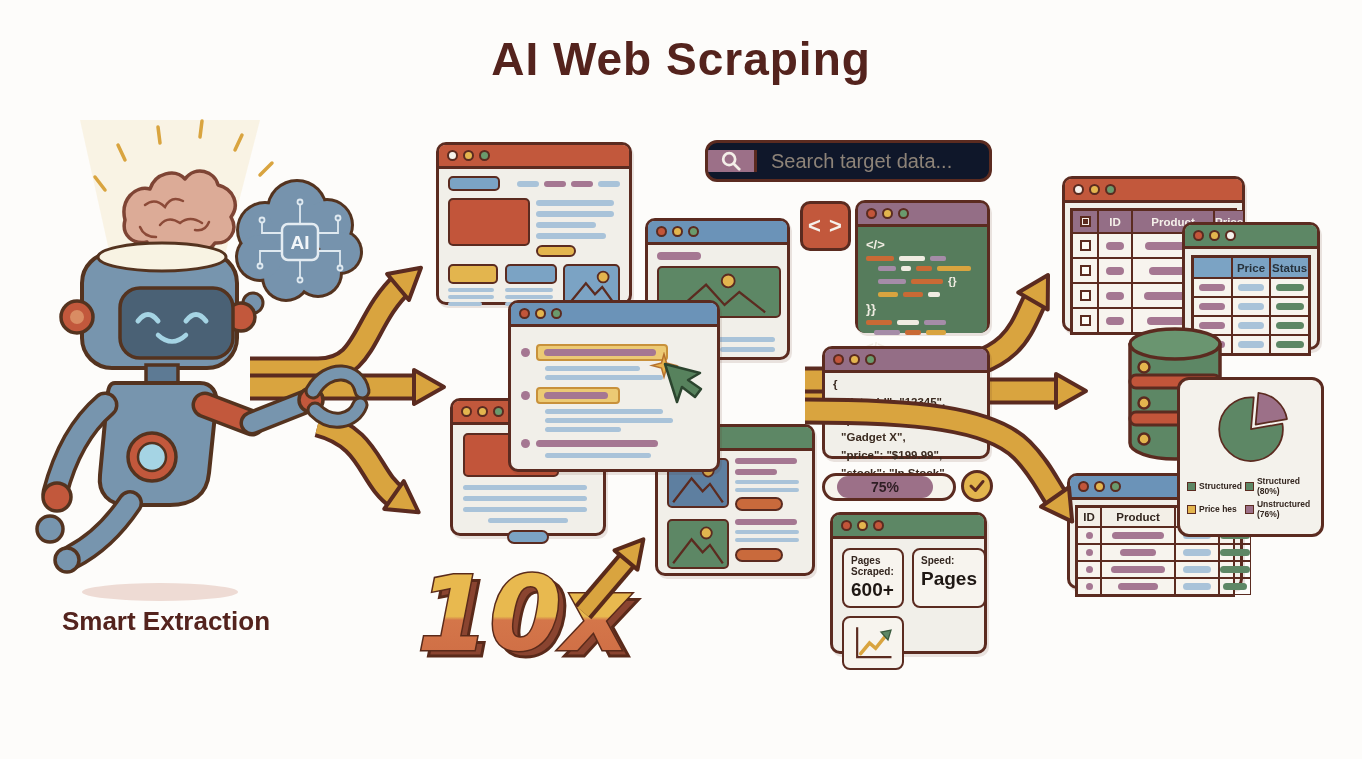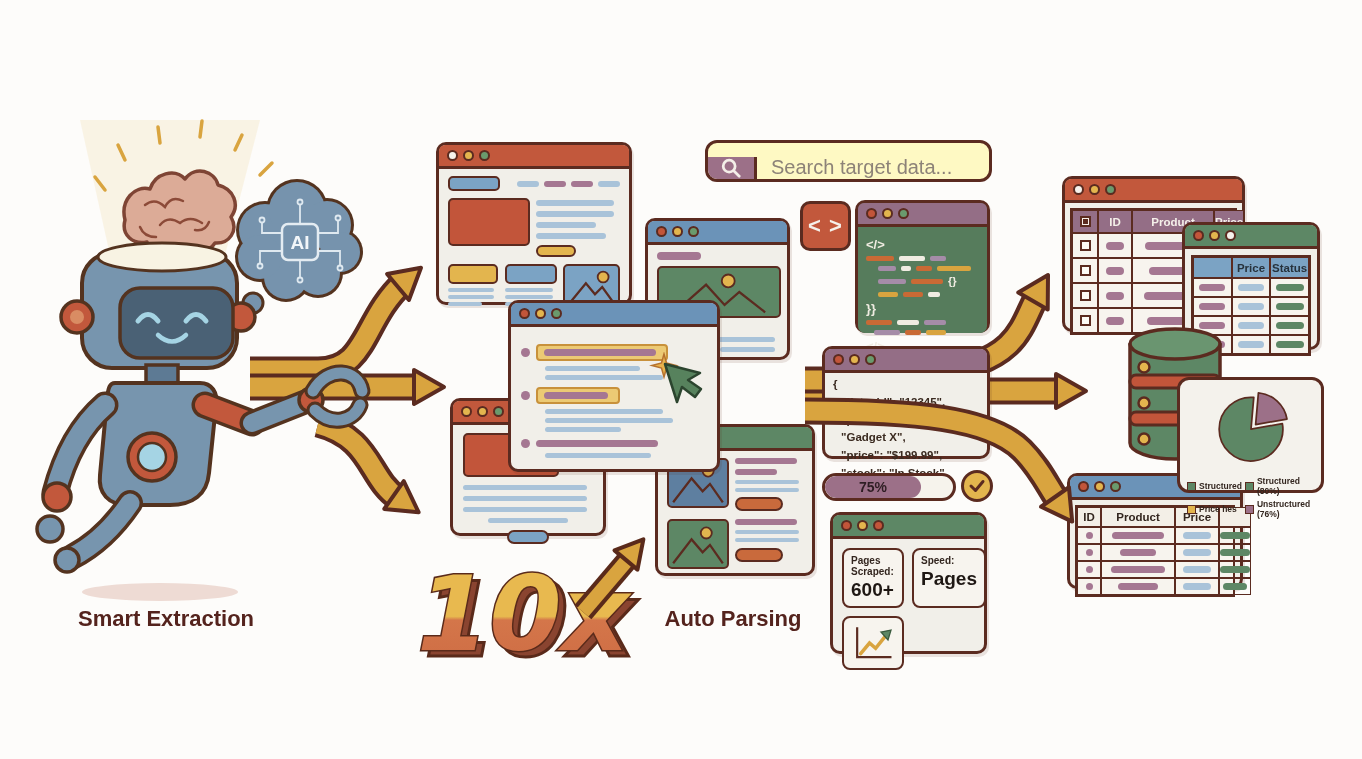--- a/index.html
+++ b/index.html
@@ -2,59 +2,59 @@
 <html><head>
 <meta charset="utf-8">
 <style>
   html,body{margin:0;padding:0;background:#fdfcfa;}
   .canvas{position:relative;width:1362px;height:759px;background:#fdfcfa;overflow:hidden;
           font-family:"Liberation Sans","DejaVu Sans",sans-serif;}
   .abs{position:absolute;}
   
   .title{width:100%;text-align:center;top:32px;font-size:46px;font-weight:bold;
          letter-spacing:1px;color:#54231d;}
-  .caption{font-size:22px;font-weight:bold;color:#54231d;text-align:center;}
+  .caption{font-size:26px;font-weight:bold;color:#54231d;text-align:center;}
   
   .win{position:absolute;background:#f1efe9;border:3px solid #5b2b20;border-radius:10px;
        box-shadow:2px 3px 0 rgba(90,42,26,.12);box-sizing:border-box;}
   .bar{height:21px;border-bottom:3px solid #5b2b20;border-radius:6px 6px 0 0;
        display:flex;align-items:center;gap:5px;padding:0 8px;}
   .dot{width:11px;height:11px;border-radius:50%;border:2px solid #5b2b20;box-sizing:border-box;}
   .d-red{background:#c2553a}.d-yel{background:#e3b54e}.d-grn{background:#6a9a6d}.d-wht{background:#f5f2ec}
   .bar-red{background:#c2583c}.bar-blue{background:#6b93b8}.bar-green{background:#5d8765}.bar-purple{background:#946e86}
   .body{padding:8px;box-sizing:border-box;position:relative;}
   
   .ln{height:6px;border-radius:3px;background:#a9c3d9;}
   .pill{border-radius:999px;}
   .c-blue{background:#7ba3c4}.c-lblue{background:#a9c3d9}.c-purple{background:#a57792}
   .c-red{background:#c2553a}.c-yellow{background:#e3b54e}.c-green{background:#5d8765}
   .blk{border:2.5px solid #5b2b20;border-radius:5px;box-sizing:border-box;}
   .row{display:flex;align-items:center;gap:6px;}
   
   .hl{border:2.5px solid #c8913b;background:#ecca74;border-radius:4px;display:flex;
       align-items:center;padding:0 6px;box-sizing:border-box;height:17px;}
   
-  .searchbar{display:flex;align-items:flex-end;background:#fef9c3;border:3px solid #5b2b20;
+  .searchbar{display:flex;align-items:center;background:#0f172a;border:3px solid #5b2b20;
              border-radius:12px;overflow:hidden;box-sizing:border-box;}
   .search-iconbox{width:46px;background:#9c7088;border-right:3px solid #5b2b20;
                   display:flex;align-items:center;justify-content:center;}
   .search-text{flex:1;display:flex;align-items:center;padding-left:14px;font-size:20px;color:#8d8378;}
   
   .codebody{background:#567c5c;border-radius:0 0 7px 7px;padding:6px 8px;height:calc(100% - 21px);box-sizing:border-box;}
   .codeline{display:flex;gap:5px;align-items:center;margin:5px 0;}
   .cb{height:5px;border-radius:2px;}
   .cb-o{background:#c96a35}.cb-w{background:#f0ece2}.cb-p{background:#a58ca8}.cb-y{background:#d9a43f}
   .codetok{color:#f0ece2;font-weight:bold;font-size:13px;line-height:1;}
   
   .jsontext{font-size:11.5px;font-weight:bold;color:#3a2a20;line-height:1.55;}
   .jsontext .ind{padding-left:8px;}
   
   .progress{background:#f6f3ec;border:3px solid #5b2b20;border-radius:15px;overflow:hidden;box-sizing:border-box;}
   .progress-fill{background:#9c7088;height:100%;border-radius:12px;display:flex;align-items:center;
-                 justify-content:center;font-size:14px;font-weight:bold;color:#2f1e24;}
+                 justify-content:center;font-size:14px;font-weight:bold;color:#2f1e24;margin-left:12px;}
   .check{border-radius:50%;background:#e3b54e;border:3px solid #5b2b20;display:flex;
          align-items:center;justify-content:center;box-sizing:border-box;}
   
   .cards{display:grid;grid-template-columns:1fr 1fr;gap:8px;padding:9px;}
   .card{border:2.5px solid #5b2b20;border-radius:8px;background:#f7f4ee;padding:5px 7px;box-sizing:border-box;}
   .card .lbl{font-size:10px;font-weight:bold;color:#33261f;}
   .card .val{font-size:19px;font-weight:bold;color:#1e1713;margin-top:2px;}
   
   .tbl{display:grid;border:2.5px solid #5b2b20;background:#f7f4ee;}
   .cell{border:1.2px solid #5b2b20;display:flex;align-items:center;justify-content:center;
@@ -70,20 +70,21 @@
   .sw{width:9px;height:9px;border:1.5px solid #5b2b20;box-sizing:border-box;flex:none;}
   
   .imgph{border:2.5px solid #5b2b20;border-radius:5px;overflow:hidden;box-sizing:border-box;}
   .imgph svg{display:block;width:100%;height:100%;}
 </style>
 </head>
 <body>
 
 <div class="canvas">
 
+  <div class="abs title">AI Web Scraping</div>
 
   <svg class="abs" style="left:0;top:0;width:1362px;height:759px;pointer-events:none;" viewBox="0 0 1362 759">
     <g>
       <path d="M250,370 H318 C368,370 362,320 404,282" fill="none" stroke="#5b2b20" stroke-width="27"></path>
       <path d="M250,370 H318 C368,370 362,320 404,282" fill="none" stroke="#d9a43f" stroke-width="19"></path>
       <polygon points="0,-17 30,0 0,17" transform="translate(398,287) rotate(-40)" fill="#d9a43f" stroke="#5b2b20" stroke-width="4" stroke-linejoin="round"></polygon>
     </g>
     <g>
       <path d="M250,387 H416" fill="none" stroke="#5b2b20" stroke-width="27"></path>
       <path d="M250,387 H416" fill="none" stroke="#d9a43f" stroke-width="19"></path>
@@ -687,21 +688,21 @@
         <div class="cell">
             <span class="pill c-lblue" style="width:28px;height:7px;"></span>
           </div>
         <div class="cell">
             <span class="pill c-green" style="width:24px;height:7px;"></span>
           </div>
       </div>
     </div>
   </div>
 
-  <div class="abs" style="left:1177px;top:377px;width:147px;height:116px;background:#f4f2ec;border:3px solid #5b2b20;border-radius:12px;box-sizing:border-box;padding:4px 7px 20px;">
+  <div class="abs" style="left:1177px;top:377px;width:147px;height:160px;background:#f4f2ec;border:3px solid #5b2b20;border-radius:12px;box-sizing:border-box;padding:4px 7px 20px;">
     <svg style="display:block;margin:0 auto;" width="92" height="88" viewBox="-75 -78 150 152">
       <path d="M0,0 L54.2,-9.5 A55,55 0 1 1 4.8,-54.8 Z" fill="#5d8765" stroke="#5b2b20" stroke-width="3" stroke-linejoin="round"></path>
       <path d="M0,0 L4.8,-54.8 A55,55 0 0 1 54.2,-9.5 Z" transform="translate(8,-8)" fill="#9c7088" stroke="#5b2b20" stroke-width="3" stroke-linejoin="round"></path>
     </svg>
     <div class="legend">
       <span class="li">
           <span class="sw" style="background: rgb(93, 135, 101);"></span>
           <span>Structured</span>
         </span>
       <span class="li">
@@ -739,15 +740,14 @@
     <text x="12" y="130" transform="translate(7,6)" font-family="DejaVu Sans, sans-serif" font-style="italic" font-weight="bold" font-size="104" fill="#8a4430" stroke="#5a2a1a" stroke-width="3">10x</text>
     <text x="12" y="130" font-family="DejaVu Sans, sans-serif" font-style="italic" font-weight="bold" font-size="104" fill="url(#g10x)" stroke="#5a2a1a" stroke-width="3" paint-order="stroke">10x</text>
     <g>
       <path d="M178,92 L224,38" fill="none" stroke="#5a2a1a" stroke-width="22" stroke-linecap="butt"></path>
       <path d="M178,92 L224,38" fill="none" stroke="#d9a43f" stroke-width="14"></path>
       <polygon points="0,-15 27,0 0,15" transform="translate(221,40) rotate(-50)" fill="#d9a43f" stroke="#5a2a1a" stroke-width="4" stroke-linejoin="round"></polygon>
     </g>
   </svg>
 
   <div class="abs caption" style="left:36px;top:606px;width:260px;">Smart Extraction</div>
-  <div class="abs caption" style="left:638px;top:606px;width:190px;">Auto Parsing</div>
 
 </div>
 
 </body></html>

